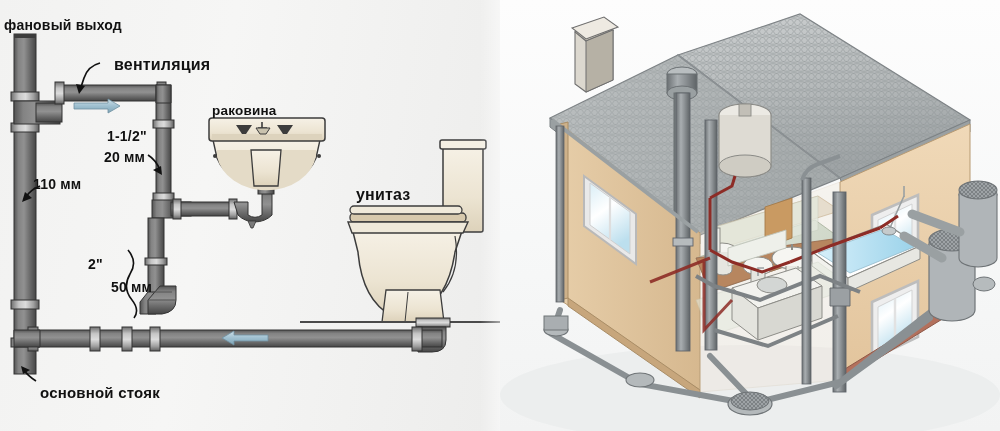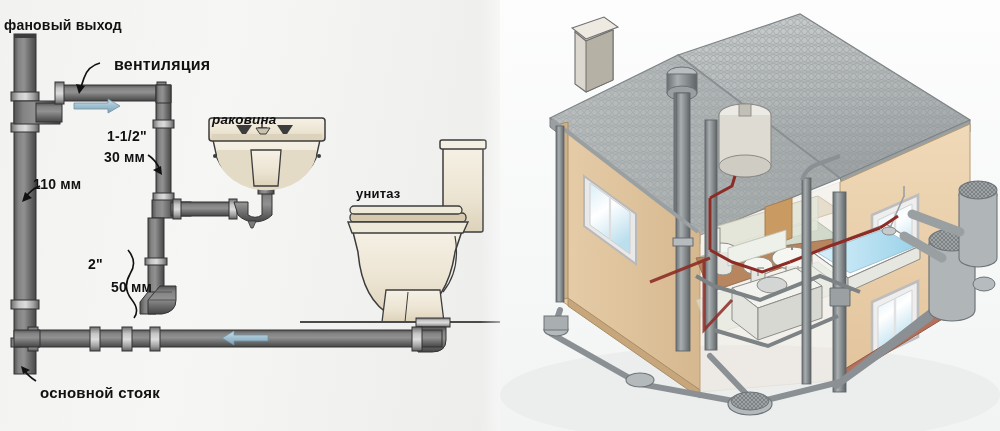--- a/index.html
+++ b/index.html
@@ -217,27 +217,27 @@
 
         <path d="M128,250 Q138,262 130,274 Q122,288 132,300 Q140,310 134,318" stroke-width="1.6"></path>
 
         <path d="M36,381 Q28,376 24,370"></path>
         <polygon points="21,366 30,370 23,374" fill="#111" stroke="none"></polygon>
       </g>
     </svg>
 
     <div class="lbl" style="left:4px;top:17px;font-size:14px;">фановый выход</div>
     <div class="lbl" style="left:95px;top:56px;font-size:16px;margin-left:19px;">вентиляция</div>
-    <div class="lbl" style="left:212px;top:112px;font-size:13.5px;font-style:italic;">раковина</div>
+    <div class="lbl" style="left:212px;top:103px;font-size:13.5px;">раковина</div>
     <div class="lbl" style="left:107px;top:128px;font-size:14px;">1-1/2"</div>
-    <div class="lbl" style="left:104px;top:149px;font-size:14px;">30 мм</div>
+    <div class="lbl" style="left:104px;top:149px;font-size:14px;">20 мм</div>
     <div class="lbl" style="left:33px;top:176px;font-size:14px;">110 мм</div>
     <div class="lbl" style="left:88px;top:256px;font-size:14px;">2"</div>
     <div class="lbl" style="left:83px;top:279px;font-size:14px;margin-left:28px;">50 мм</div>
-    <div class="lbl" style="left:356px;top:186px;font-size:13px;">унитаз</div>
+    <div class="lbl" style="left:356px;top:186px;font-size:16px;">унитаз</div>
     <div class="lbl" style="left:40px;top:384px;font-size:15px;">основной стояк</div>
   </div>
 
   <div id="rightPanel">
     <div class="sky"></div>
 
     <svg width="500" height="431" viewBox="0 0 500 431" style="position:absolute;left:0;top:0;">
       <defs>
         <linearGradient id="wallFront" x1="0" y1="0" x2="0" y2="1">
           <stop offset="0%" stop-color="#f0d9b8"></stop>

